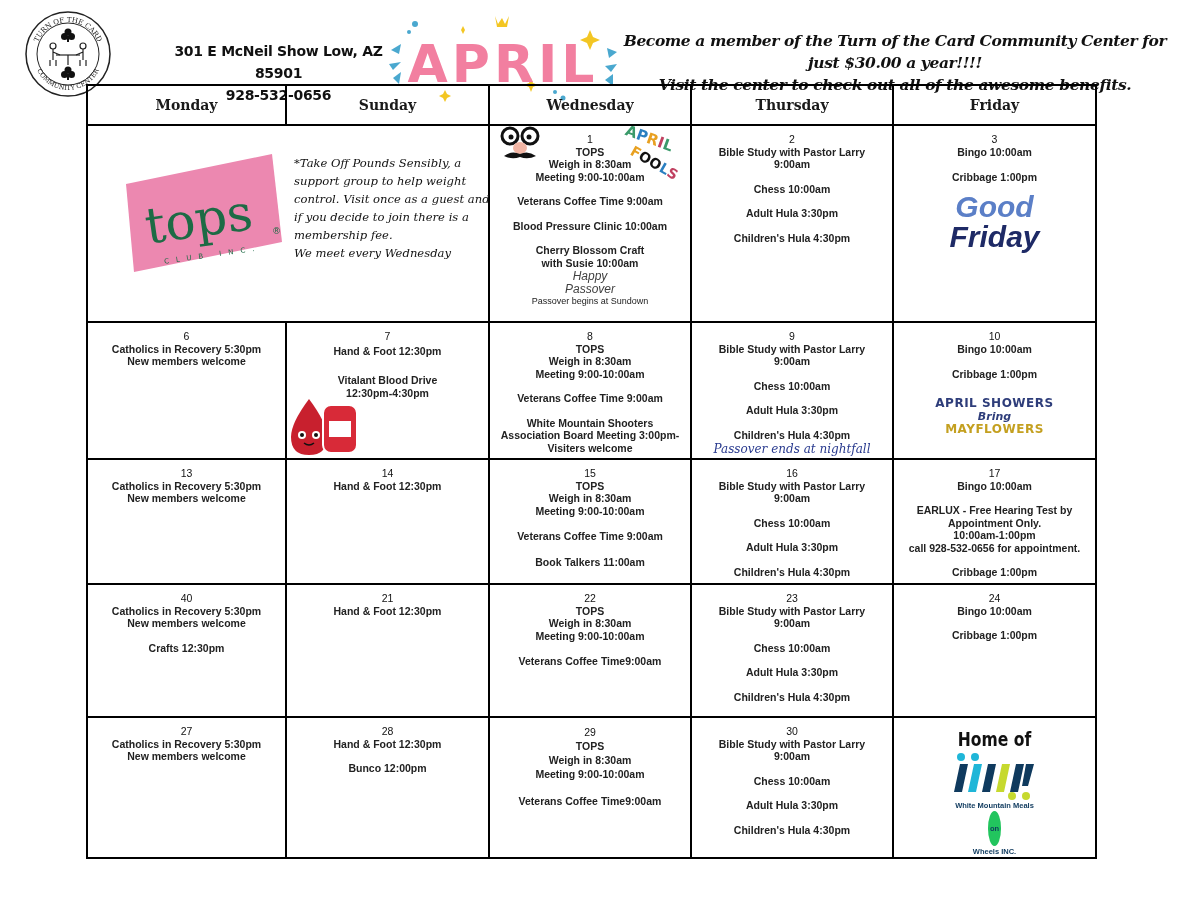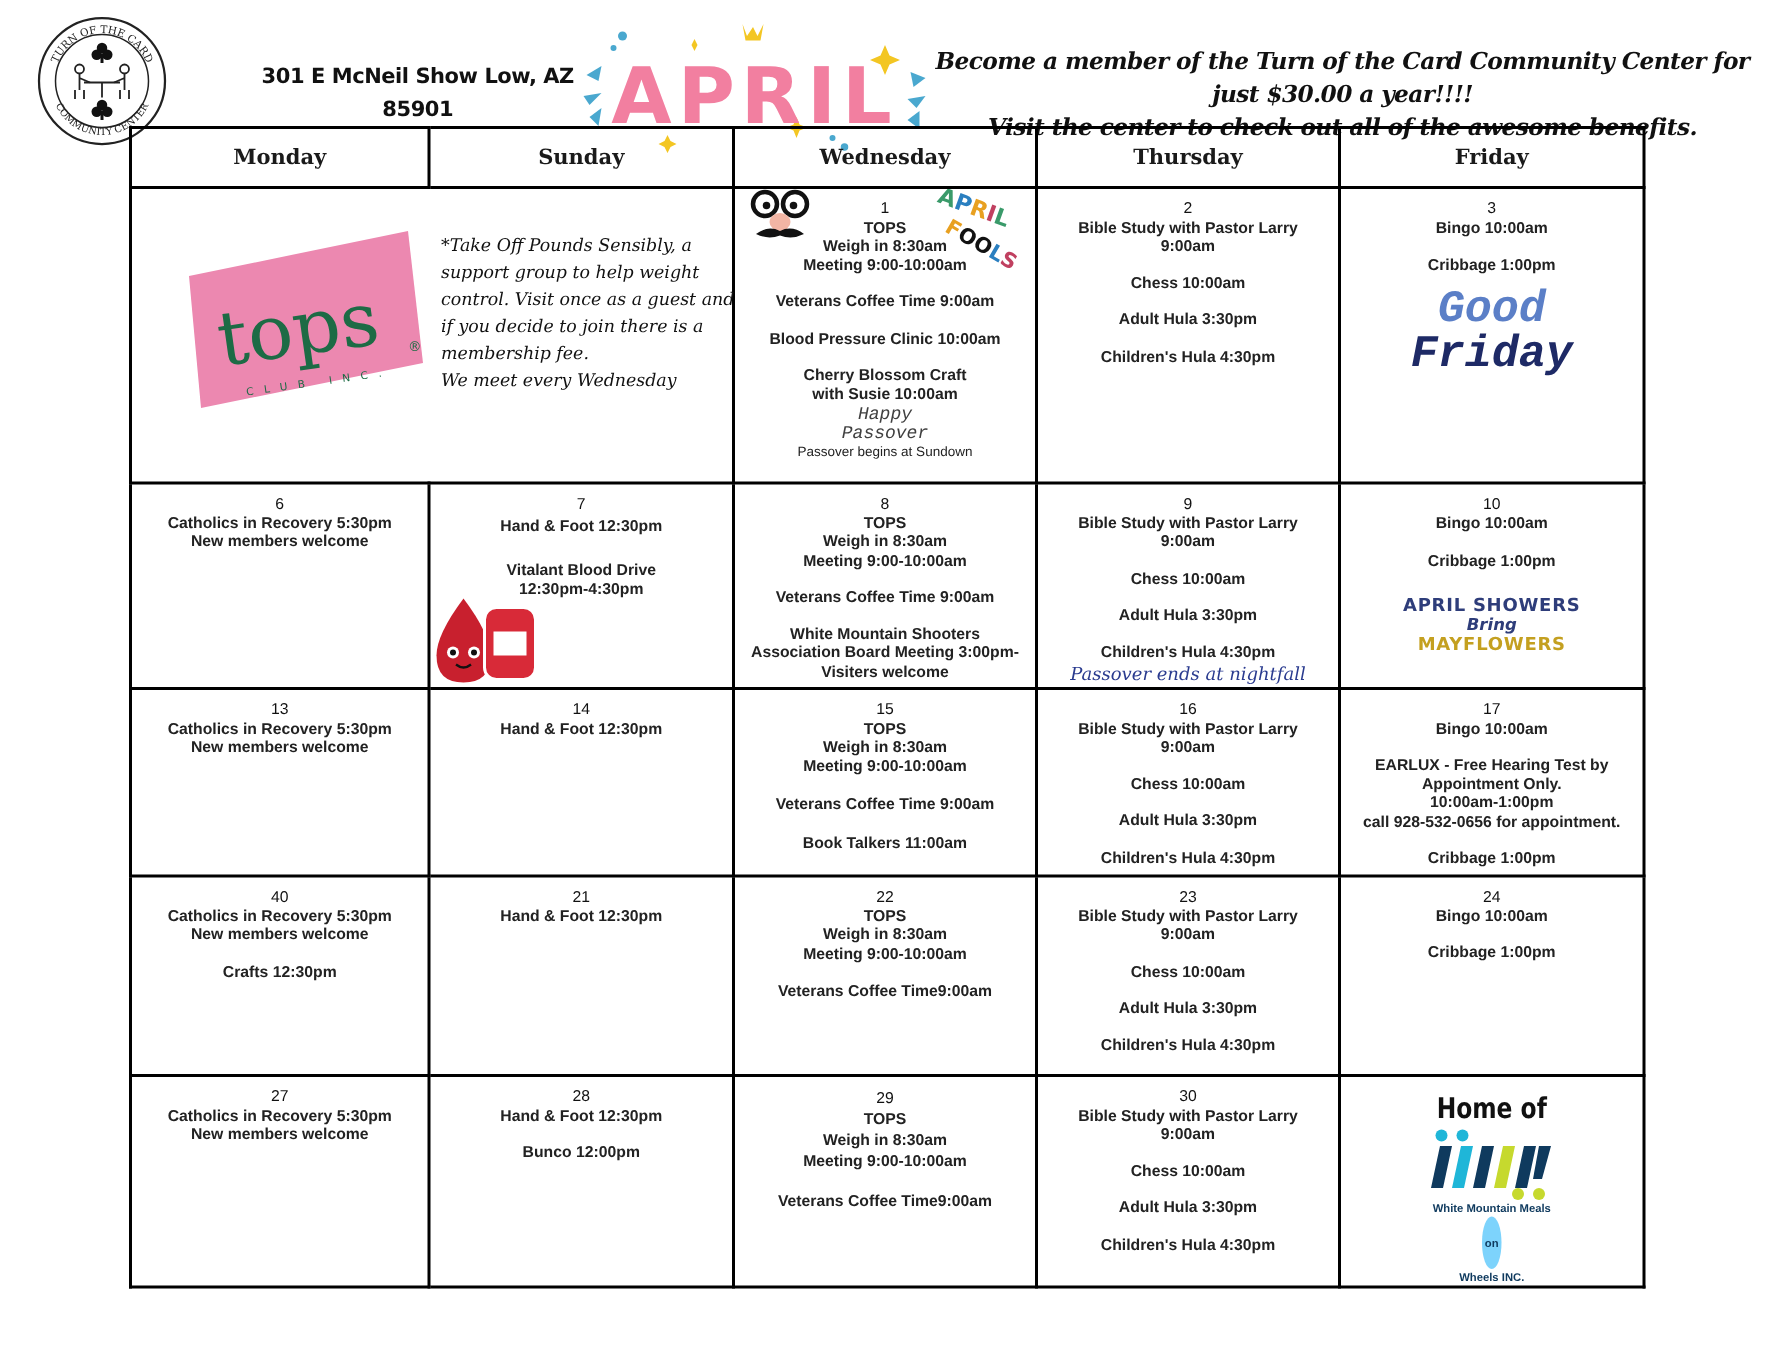--- a/index.html
+++ b/index.html
@@ -18,21 +18,21 @@
 
   .cell { position:relative; height:100%; padding-top:7px; font-size:10.5px; line-height:12.5px; font-weight:bold; color:#222; }
   .cell .day { font-weight:normal; color:#111; }
   .gap { height:12px; }
   .gap2 { height:13px; }
 
   .tops-merge { position:relative; height:100%; }
   .tops-logo { position:absolute; left:34px; top:28px; }
   .tops-text { position:absolute; left:206px; top:28px; width:200px; font-family:"DejaVu Serif", serif; font-style:italic; font-size:11.6px; line-height:18px; color:#111; text-align:left; }
 
-  .script { font-family:Liberation Mono, monospace; font-style:italic; }
+  .script { font-family:Liberation Sans, sans-serif; font-style:italic; }
   .passover-end { color:#2a3b8f; font-family:"DejaVu Serif", serif; font-style:italic; font-size:12px; font-weight:normal; margin-top:2px; }
   .tiny { font-weight:normal; font-size:9px; line-height:10px; }
 </style>
 </head>
 <body>
 
 <div class="logo">
   <svg width="88" height="88" viewBox="0 0 88 88">
     <circle cx="44" cy="44" r="42" fill="#fff" stroke="#222" stroke-width="1.5"></circle>
     <circle cx="44" cy="44" r="31" fill="none" stroke="#222" stroke-width="1"></circle>
@@ -60,20 +60,21 @@
       <circle cx="29" cy="36" r="3"></circle>
         <path d="M29 39 L29 50 M29 42 L36 45 M26 50 L26 56 M32 50 L32 56"></path>
       <circle cx="59" cy="36" r="3"></circle>
         <path d="M59 39 L59 50 M59 42 L52 45 M56 50 L56 56 M62 50 L62 56"></path>
     </g>
   </svg>
 </div>
 
 <div class="address">
   <div>301 E McNeil Show Low, AZ 85901</div>
+  <div>928-532-0656</div>
 </div>
 
 <div class="april">
   <svg width="235" height="92" viewBox="0 0 235 92">
     <g>
       <polygon points="6,38 16,32 14,42" fill="#4aa8cf"></polygon>
       <polygon points="4,52 16,50 8,58" fill="#4aa8cf"></polygon>
       <polygon points="8,66 16,60 14,72" fill="#4aa8cf"></polygon>
       <polygon points="222,36 232,40 224,46" fill="#4aa8cf"></polygon>
       <polygon points="220,54 232,52 226,60" fill="#4aa8cf"></polygon>
@@ -419,20 +420,20 @@
             <polygon points="16,40 22,12 30,12 24,40" fill="#1fb6d8"></polygon>
             <polygon points="30,40 36,12 44,12 38,40" fill="#0f3a5e"></polygon>
             <polygon points="44,40 50,12 58,12 52,40" fill="#c6d92e"></polygon>
             <polygon points="58,40 64,12 72,12 66,40" fill="#0f3a5e"></polygon>
             <polygon points="70,34 74,12 82,12 76,34" fill="#0f3a5e"></polygon>
             <circle cx="60" cy="44" r="4" fill="#c6d92e"></circle>
               <circle cx="74" cy="44" r="4" fill="#c6d92e"></circle>
           </svg>
           <div style="font-size:7.5px;line-height:11px;color:#0f3a5e">
             <div>White Mountain Meals</div>
-            <div><span style="display:inline-block;background:#7dd3fc;border-radius:50%;padding:12px 2px">on</span></div>
+            <div><span style="display:inline-block;background:#22c55e;border-radius:50%;padding:12px 2px">on</span></div>
             <div>Wheels INC.</div>
           </div>
         </div>
       </td>
     </tr>
   </tbody>
 </table>
 
 </body></html>

